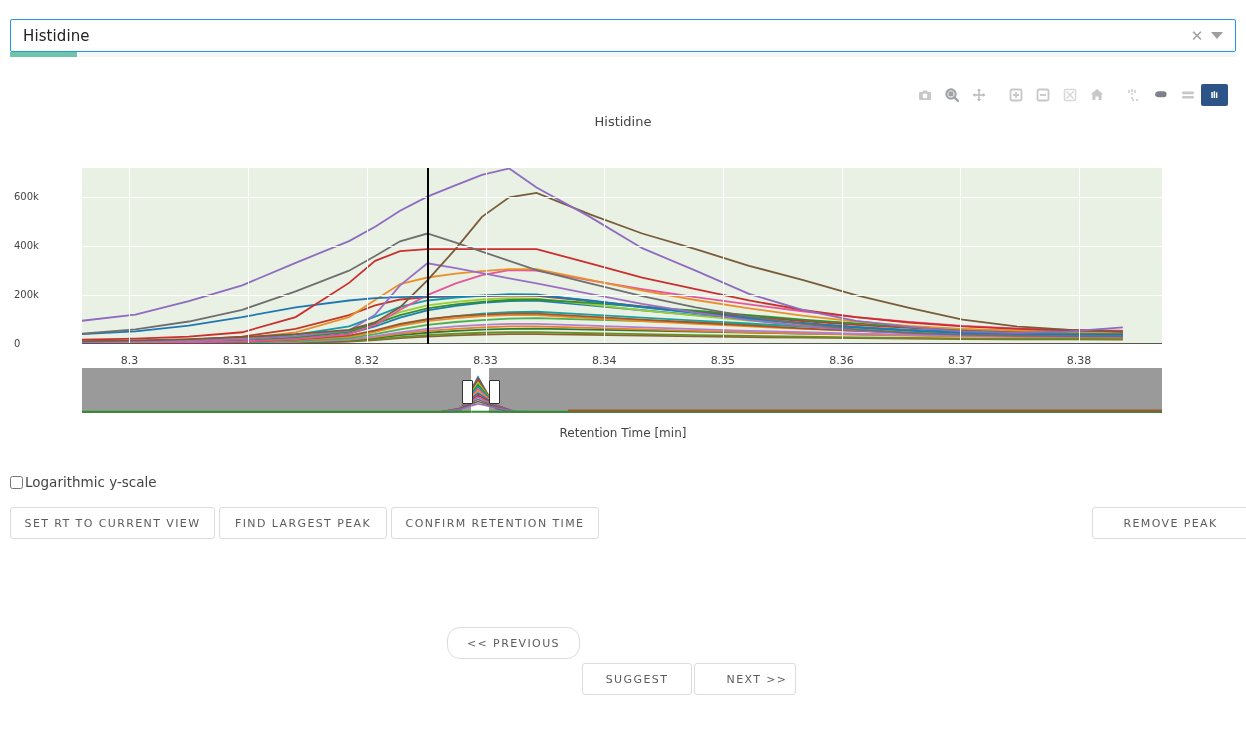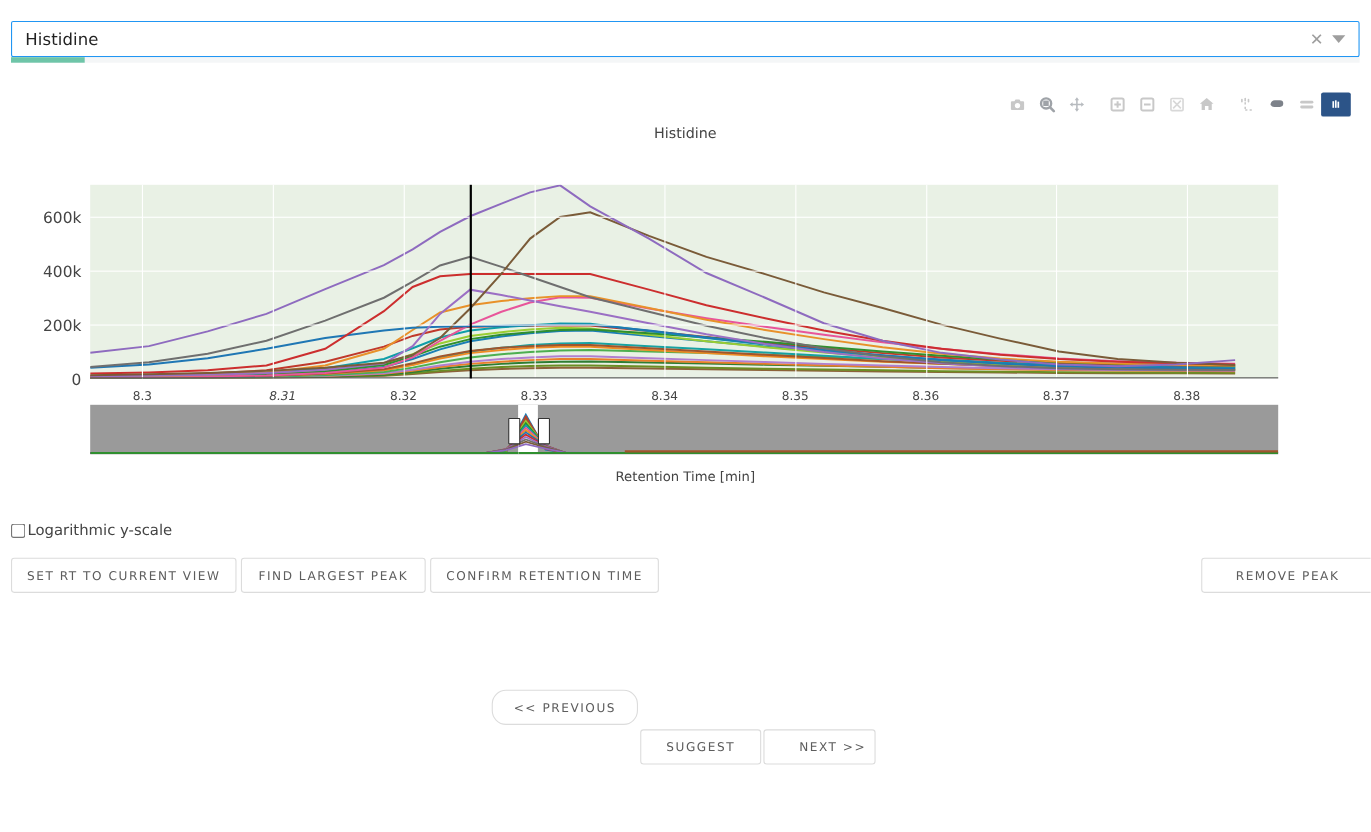--- a/index.html
+++ b/index.html
@@ -54,21 +54,21 @@
   .chart-title{
     position:absolute;left:0;top:10px;width:1246px;text-align:center;
     font-size:13px;color:#444;
   }
   .plot-bg{
     position:absolute;left:82px;top:64px;width:1080px;height:176px;
     background:#e9f1e5;
   }
   .gridline-v{position:absolute;top:0;width:1px;height:176px;background:#ffffff;}
   .gridline-h{position:absolute;left:0;width:1080px;height:1px;background:#ffffff;}
-  .yticklab{position:absolute;font-size:14px;color:#444;text-align:right;width:60px;}
+  .yticklab{position:absolute;font-size:10px;color:#444;width:60px;}
   .xtick{position:absolute;top:250px;font-size:11px;color:#444;text-align:center;width:60px;}
   .xtitle{
     position:absolute;left:0;top:322px;width:1246px;text-align:center;
     font-size:12px;color:#444;
   }
   .rt-marker{position:absolute;left:404px;top:64px;width:2px;height:176px;background:#000;}
   .axis-zero{position:absolute;left:82px;top:239px;width:1080px;height:1px;background:#555;}
 
   
   .rangeslider{
@@ -221,21 +221,21 @@
   <div class="gridline-v" style="left: 47.4725px;"></div><div class="gridline-v" style="left: 166.154px;"></div><div class="gridline-v" style="left: 284.835px;"></div><div class="gridline-v" style="left: 403.516px;"></div><div class="gridline-v" style="left: 522.198px;"></div><div class="gridline-v" style="left: 640.879px;"></div><div class="gridline-v" style="left: 759.56px;"></div><div class="gridline-v" style="left: 878.242px;"></div><div class="gridline-v" style="left: 996.923px;"></div><div class="gridline-h" style="top: 127.111px;"></div><div class="gridline-h" style="top: 78.2222px;"></div><div class="gridline-h" style="top: 29.3333px;"></div></div>
 
   <div id="yticks">
       <div class="yticklab" style="left: 14px; top: 234px;">0</div>
       <div class="yticklab" style="left: 14px; top: 185.111px;">200k</div>
       <div class="yticklab" style="left: 14px; top: 136.222px;">400k</div>
       <div class="yticklab" style="left: 14px; top: 87.3333px;">600k</div>
     </div>
   <div id="xticks">
       <div class="xtick" style="left: 99.4725px;">8.3</div>
-      <div class="xtick" style="left: 227px; font-style: italic;">8.31</div>
+      <div class="xtick" style="left: 205px;">8.31</div>
       <div class="xtick" style="left: 336.835px;">8.32</div>
       <div class="xtick" style="left: 455.516px;">8.33</div>
       <div class="xtick" style="left: 574.198px;">8.34</div>
       <div class="xtick" style="left: 692.879px;">8.35</div>
       <div class="xtick" style="left: 811.56px;">8.36</div>
       <div class="xtick" style="left: 930.242px;">8.37</div>
       <div class="xtick" style="left: 1048.92px;">8.38</div>
     </div>
 
   <div class="axis-zero"></div>

